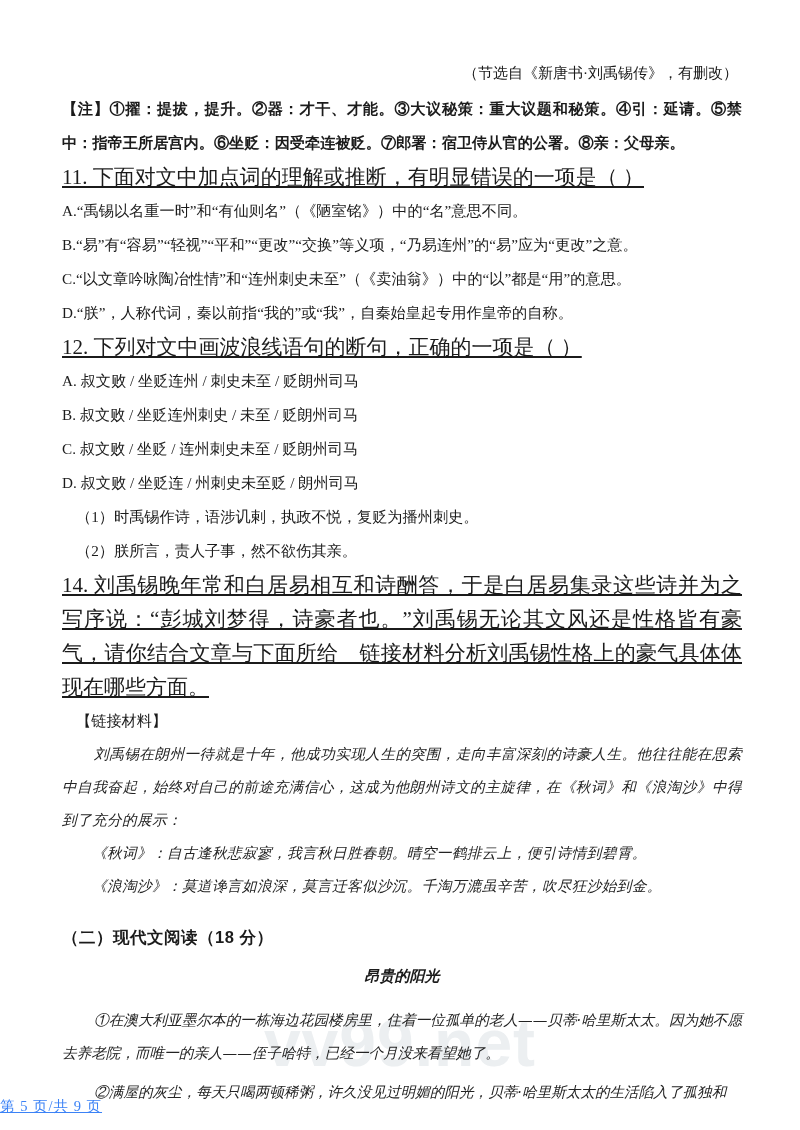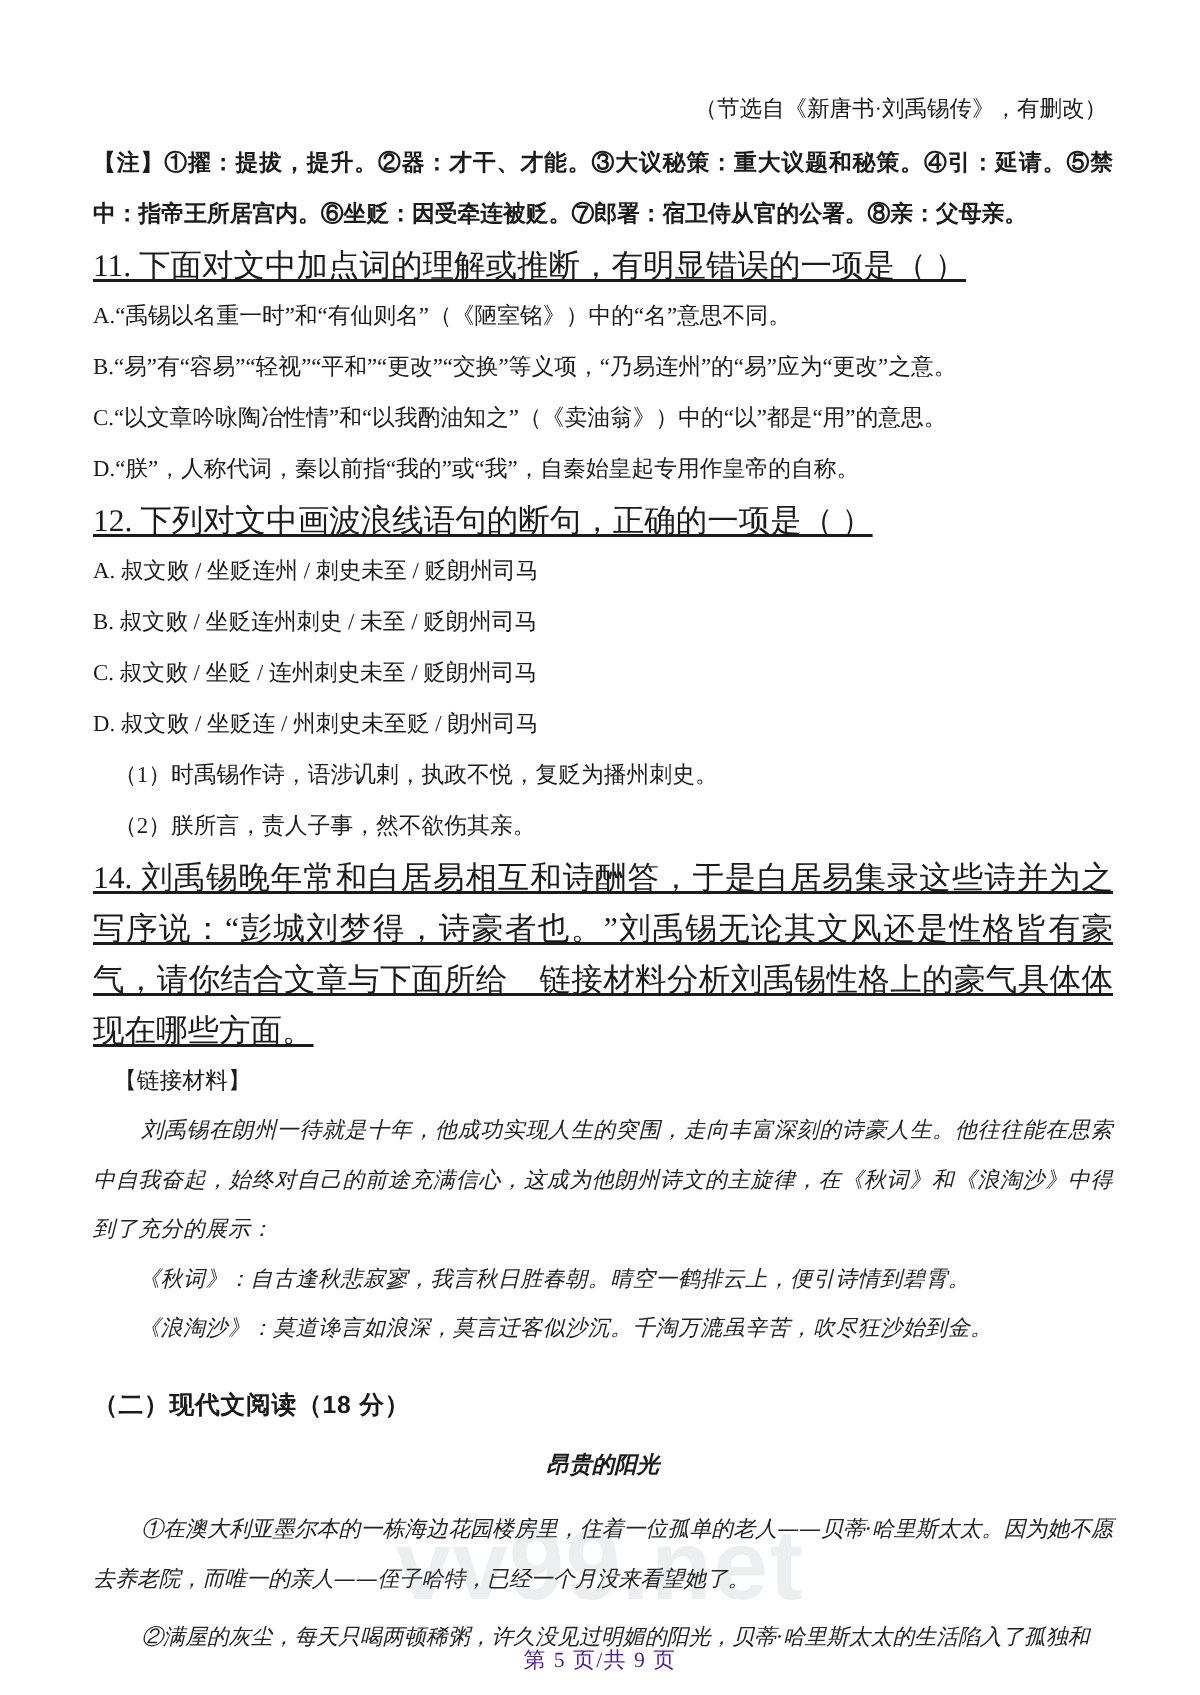--- a/index.html
+++ b/index.html
@@ -163,44 +163,45 @@
   }
 
   .spacer-6 { height: 6px; }
   .spacer-10 { height: 10px; }
 
   .footer {
     position: absolute;
     left: 0;
     right: 0;
     bottom: 14px;
-    text-align: center;
+    text-align: left;
     font-size: 14.5px;
     letter-spacing: 1px;
-    color: #4c1d95;
+    color: #3b82f6;
     z-index: 2;
+    text-decoration: underline;
   }
 </style>
 </head>
 <body>
 
 <div class="page">
 
   <div class="watermark">vv99.net</div>
 
   <div class="content">
 
     <div class="src-line">（节选自《新唐书·刘禹锡传》，有删改）</div>
 
     <p class="para note">【注】①擢：提拔，提升。②器：才干、才能。③大议秘策：重大议题和秘策。④引：延请。⑤禁中：指帝王所居宫内。⑥坐贬：因受牵连被贬。⑦郎署：宿卫侍从官的公署。⑧亲：父母亲。</p>
 
     <p class="q-stem">11. 下面对文中加点词的理解或推断，有明显错误的一项是（    ）</p>
     <p class="opt">A.“禹锡以名重一时”和“有仙则名”（《陋室铭》）中的“名”意思不同。</p>
     <p class="opt">B.“易”有“容易”“轻视”“平和”“更改”“交换”等义项，“乃易连州”的“易”应为“更改”之意。</p>
-    <p class="opt">C.“以文章吟咏陶冶性情”和“以我酌油知之”（《卖油翁》）中的“以”都是“用”的意思。</p>
+    <p class="opt">C.“以文章吟咏陶冶性情”和“连州刺史未至”（《卖油翁》）中的“以”都是“用”的意思。</p>
     <p class="opt">D.“朕”，人称代词，秦以前指“我的”或“我”，自秦始皇起专用作皇帝的自称。</p>
 
     <p class="q-stem">12. 下列对文中画波浪线语句的断句，正确的一项是（    ）</p>
     <p class="opt">A. 叔文败 / 坐贬连州 / 刺史未至 / 贬朗州司马</p>
     <p class="opt">B. 叔文败 / 坐贬连州刺史 / 未至 / 贬朗州司马</p>
     <p class="opt">C. 叔文败 / 坐贬 / 连州刺史未至 / 贬朗州司马</p>
     <p class="opt">D. 叔文败 / 坐贬连 / 州刺史未至贬 / 朗州司马</p>
 
     <p class="sub-item">（1）时禹锡作诗，语涉讥剌，执政不悦，复贬为播州刺史。</p>
     <p class="sub-item">（2）朕所言，责人子事，然不欲伤其亲。</p>

